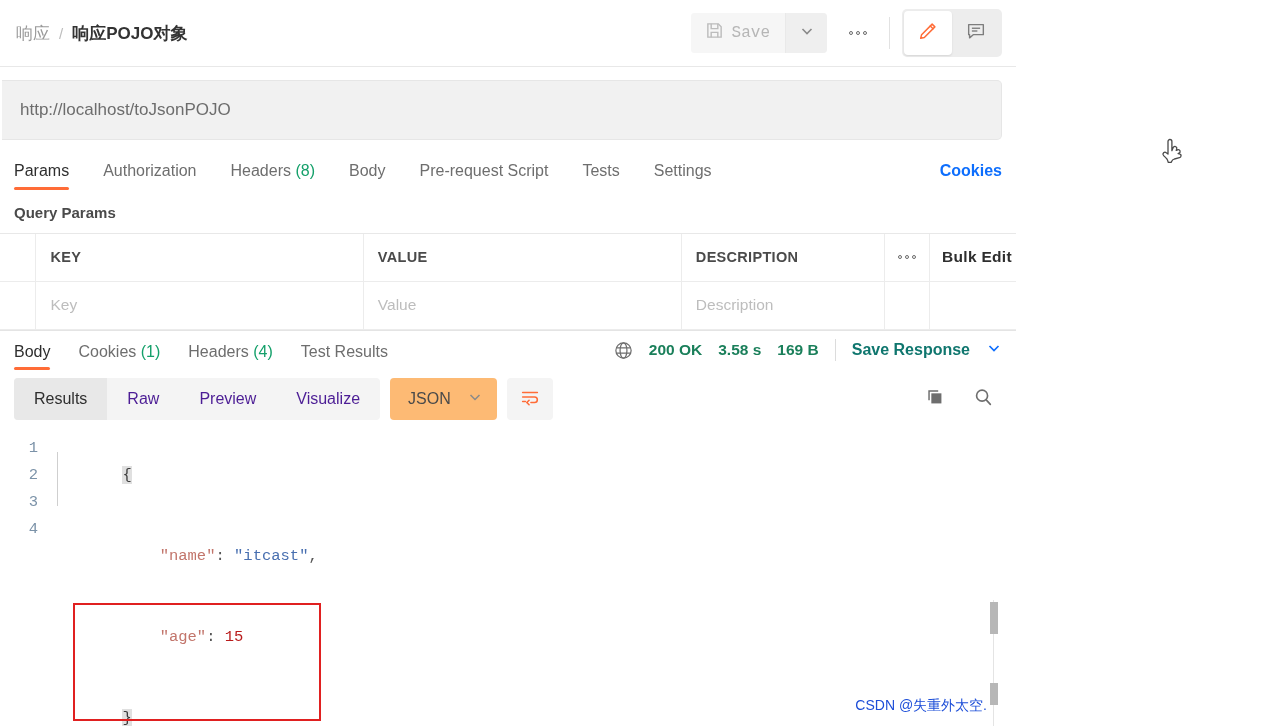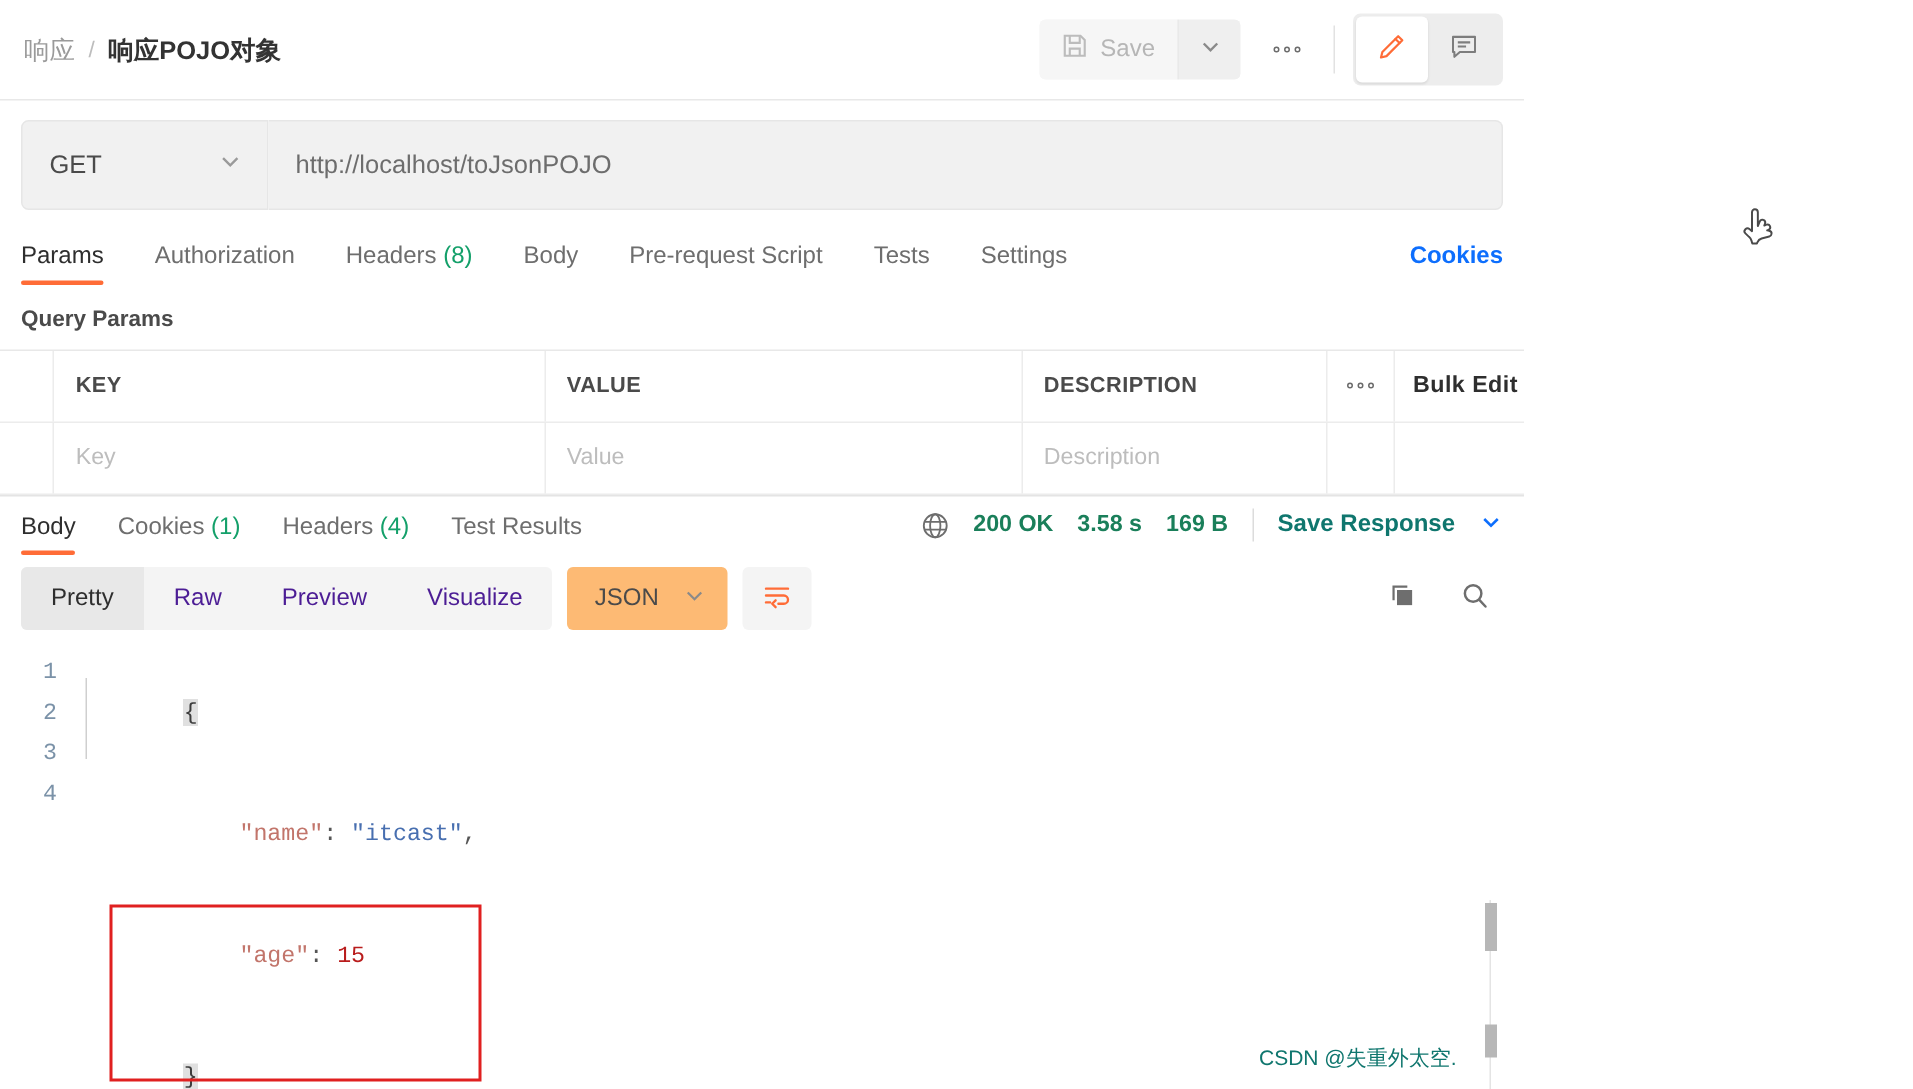--- a/index.html
+++ b/index.html
@@ -19,21 +19,21 @@
     display: flex; align-items: center;
     padding: 0 14px 0 16px;
     border-bottom: 1px solid #e8e8e8;
     background: #fff;
   }
   .breadcrumb { display: flex; align-items: center; font-size: 17px; }
   .crumb-parent { color: #9a9a9a; font-weight: 400; }
   .crumb-sep { color: #bdbdbd; margin: 0 9px; font-size: 15px; }
   .crumb-current { color: #333; font-weight: 700; }
   .header-spacer { flex: 1 1 auto; }
-  .header-right { display: flex; align-items: center; gap: 0; }
+  .header-right { display: flex; align-items: center; gap: 0; font-family: Liberation Mono, monospace; }
 
   .save-group { display: flex; align-items: center; background: #f6f6f6; border-radius: 4px; overflow: hidden; height: 40px; }
   .save-btn {
     display: flex; align-items: center; gap: 8px;
     padding: 0 15px 0 14px; height: 40px;
     color: #b6b6b6; font-size: 16px; background: #f6f6f6; border: none;
     font-family: inherit; cursor: default;
   }
   .save-caret {
     width: 42px; height: 40px; display: flex; align-items: center; justify-content: center;
@@ -161,22 +161,22 @@
   .redbox {
     position: absolute; left: 73px; top: 603px; width: 248px; height: 118px;
     border: 2px solid #e02020; pointer-events: none;
   }
   .vscroll { position: absolute; right: 18px; top: 600px; width: 8px; height: 126px; }
   .vscroll .track { position: absolute; left: 3px; top: 0; width: 1px; height: 126px; background: #e4e4e4; }
   .vscroll .thumb { position: absolute; left: 0; top: 2px; width: 8px; height: 32px; background: #b7b7b7; }
   .vscroll .thumb2 { position: absolute; left: 0; top: 83px; width: 8px; height: 22px; background: #b7b7b7; }
 
   .watermark {
-    position: absolute; right: 45px; bottom: 11px;
-    font-size: 14px; color: #0f766e; font-family: "Liberation Sans", sans-serif;
+    position: absolute; right: 29px; bottom: 11px;
+    font-size: 14px; color: #1d4ed8; font-family: "Liberation Sans", sans-serif;
   }
   .cursor-hand { position: absolute; left: 1160px; top: 138px; width: 26px; height: 30px; }
 </style>
 </head>
 <body>
 
 <div class="app">
 
   <div class="header">
     <div class="breadcrumb">
@@ -233,28 +233,20 @@
                 <path d="M7.5 9h9"></path>
                 <path d="M7.5 12h6"></path>
             </svg>
           </span>
         </div>
       </div>
     </div>
   </div>
 
   <div class="urlbar">
-    <div class="method-select">
-      <span>GET</span>
-      <span>
-        <svg width="17" height="17" viewBox="0 0 16 16" fill="none" stroke="#9a9a9a" stroke-width="1.5">
-          <path d="M3.5 6L8 10.5 12.5 6"></path>
-        </svg>
-      </span>
-    </div>
     <div class="url-wrap">
       <input class="url-input" value="http://localhost/toJsonPOJO" readonly="" style="">
     </div>
   </div>
 
   <div class="req-tabs">
     <div class="tab active">
       <span>Params</span>
     </div>
     <div class="tab">
@@ -344,21 +336,21 @@
       <span>
         <svg width="16" height="16" viewBox="0 0 16 16" fill="none" stroke="#0d6efd" stroke-width="1.7">
           <path d="M3.5 6L8 10.5 12.5 6"></path>
         </svg>
       </span>
     </div>
   </div>
 
   <div class="body-toolbar">
     <div class="seg">
-      <div class="seg-item active">Pretty</div>
+      <div class="seg-item active">Results</div>
       <div class="seg-item">Raw</div>
       <div class="seg-item">Preview</div>
       <div class="seg-item">Visualize</div>
     </div>
     <div class="json-select">
       <span>JSON</span>
       <span>
         <svg width="16" height="16" viewBox="0 0 16 16" fill="none" stroke="#8a8a8a" stroke-width="1.5">
           <path d="M3.5 6L8 10.5 12.5 6"></path>
         </svg>

